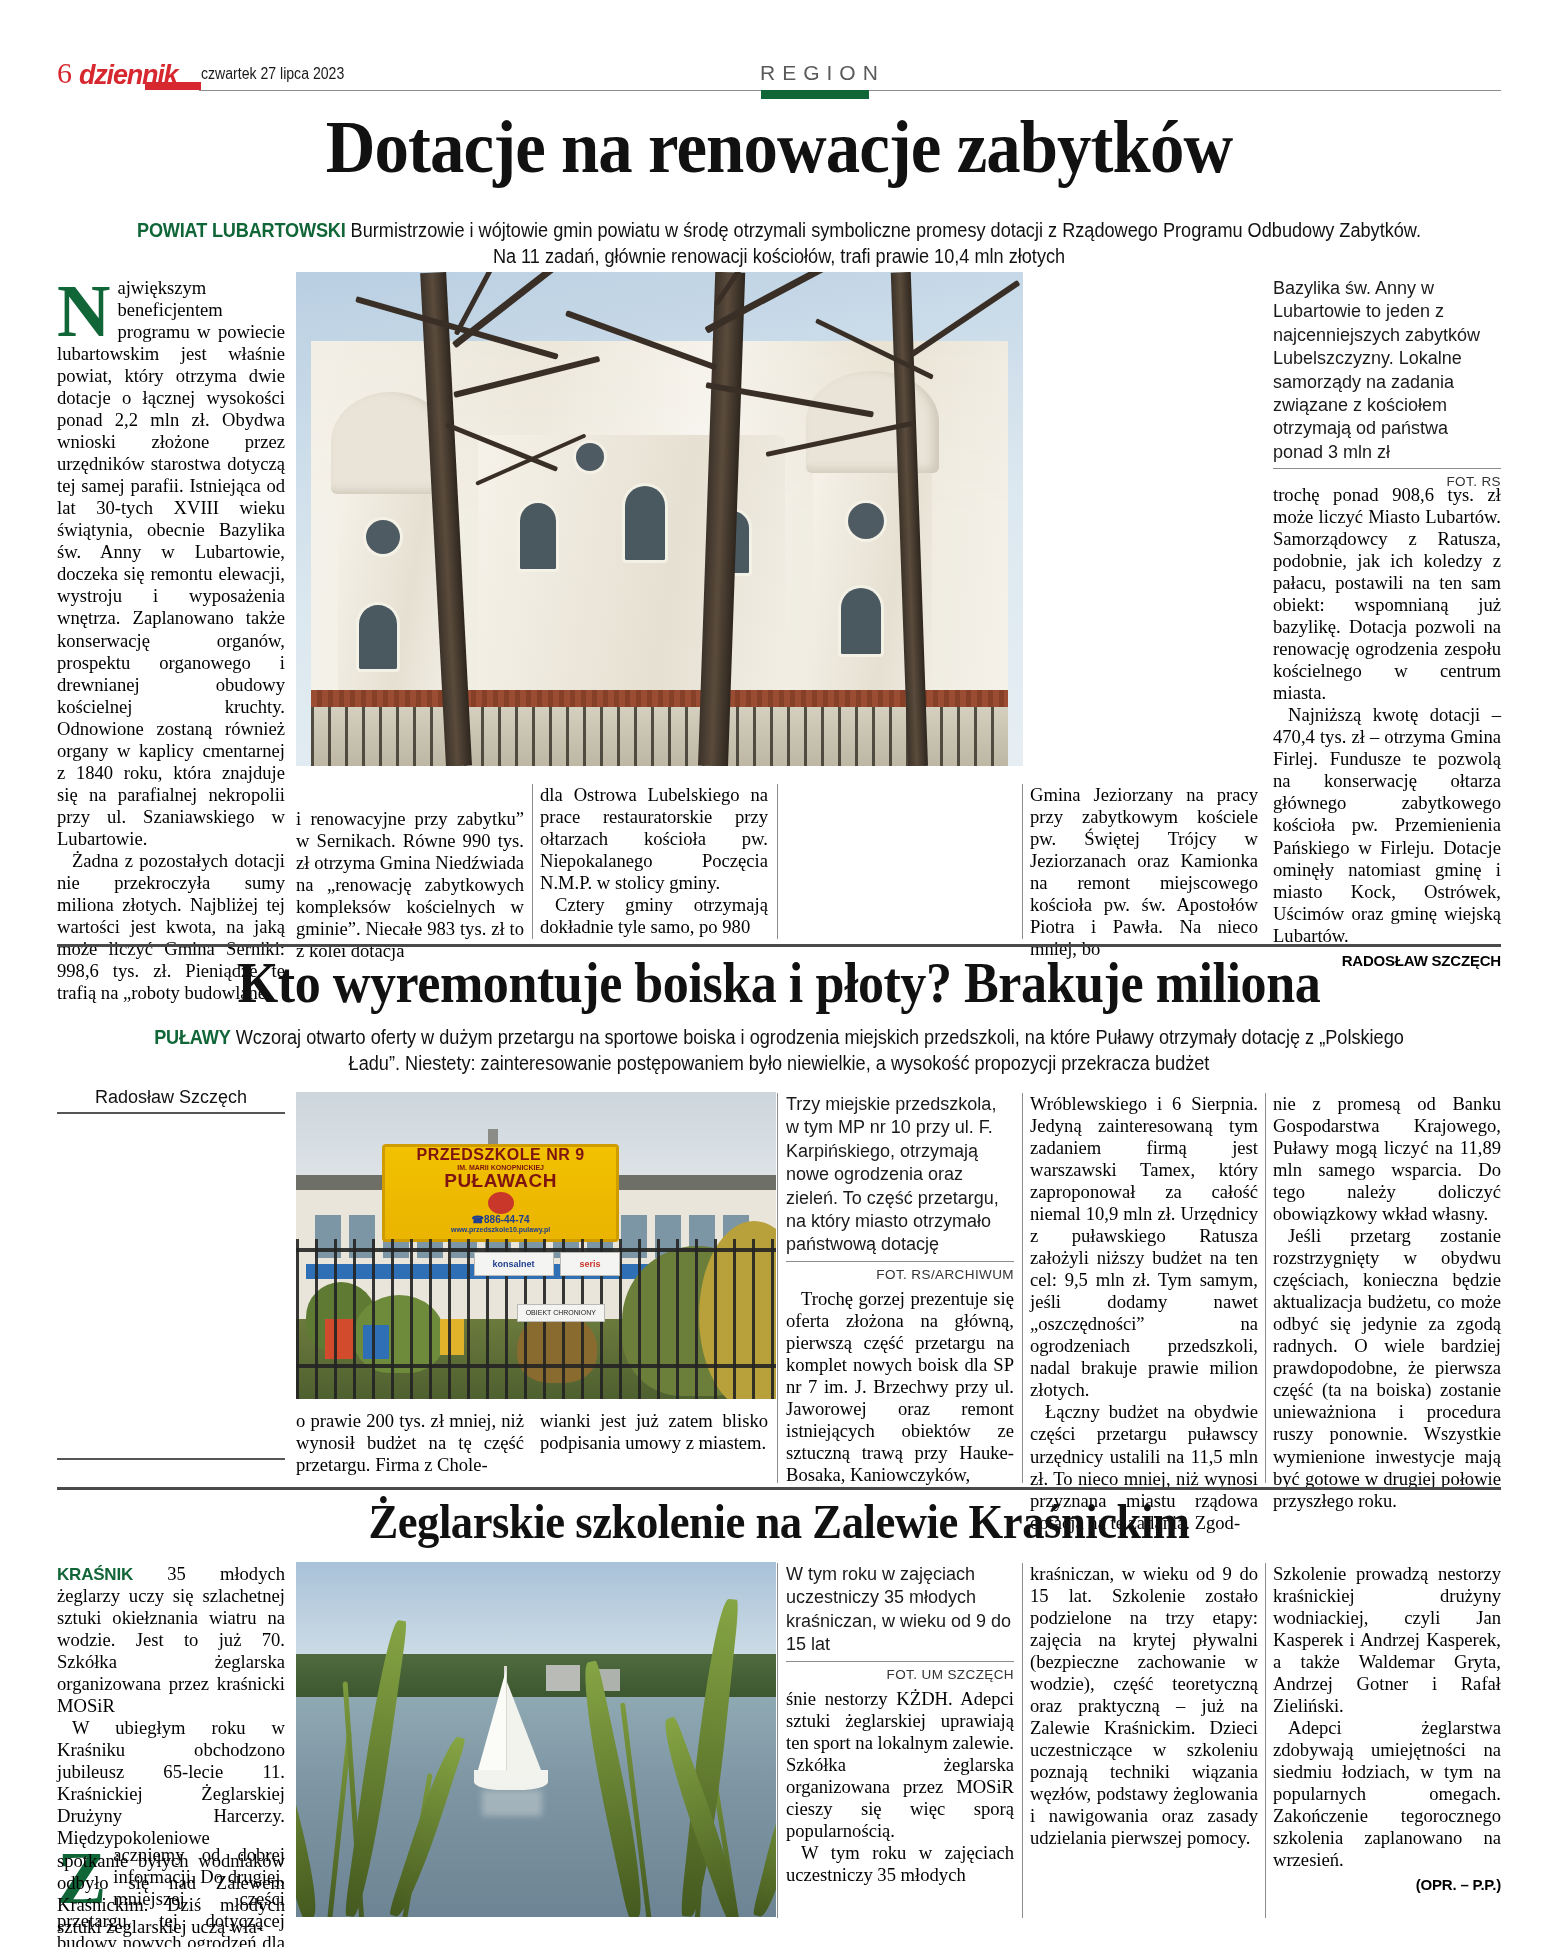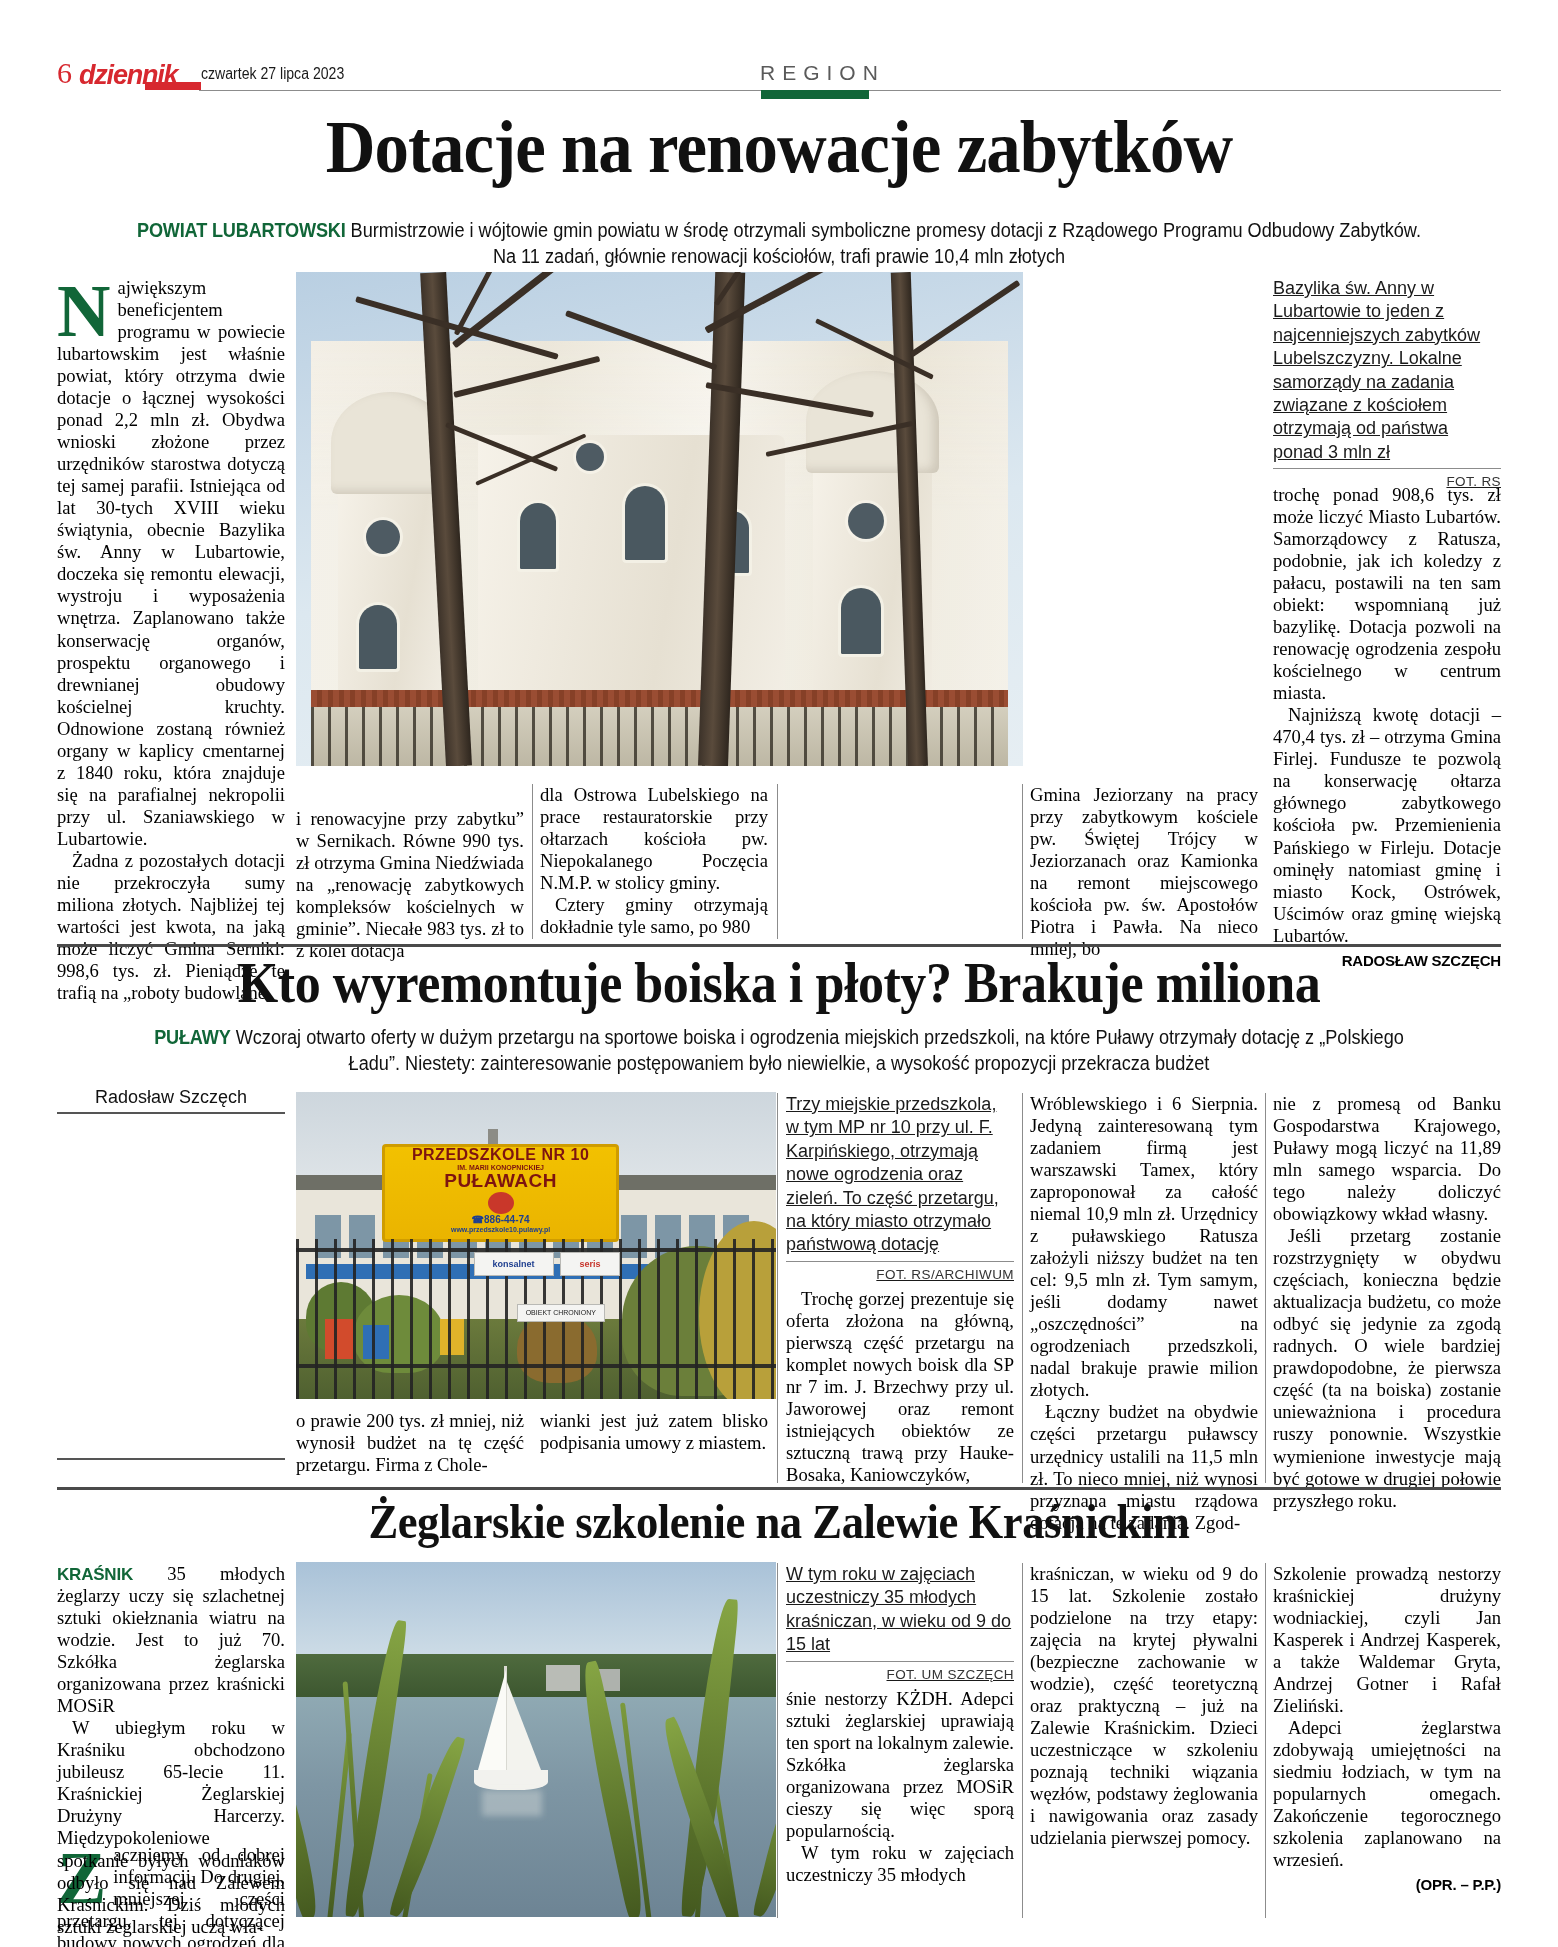--- a/index.html
+++ b/index.html
@@ -197,21 +197,20 @@
     margin-top: 2px;
   }
 
   
   .caption {
     position: absolute;
     font-family: "Liberation Sans", sans-serif;
     font-size: 18px;
     line-height: 1.3;
     color: #1a1a1a;
-    text-decoration: underline;
   }
   .credit {
     font-family: "Liberation Sans", sans-serif;
     font-size: 13.5px;
     letter-spacing: 0.4px;
     color: #333;
     text-align: right;
     display: block;
     margin-top: 4px;
     padding-top: 4px;
@@ -488,21 +487,21 @@
     <div class="ph2-sky"></div>
     <div class="ph2-bld" style="left:0; top:30%; width:100%; height:48%;"></div>
     <div class="ph2-roof" style="left:0; top:27%; width:100%; height:5%;"></div>
     <div class="ph2-blue" style="left:2%; top:56%; width:96%; height:5%;"></div>
 
     <div style="position:absolute;left:4%;top:40%;width:92%;height:14%;background:repeating-linear-gradient(90deg,#7d96a6 0 26px,#e9e5da 26px 34px);"></div>
 
     <div style="position:absolute;left:40%;top:12%;width:10px;height:18%;background:#8c8c86;"></div>
 
     <div class="ph2-sign" style="left:18%; top:17%; width:48%; height:30%;">
-      <div class="l1">PRZEDSZKOLE NR 10</div>
+      <div class="l1">PRZEDSZKOLE NR 9</div>
       <div class="l2">IM. MARII KONOPNICKIEJ</div>
       <div class="l3">PUŁAWACH</div>
       <div style="width:26px;height:22px;margin:1px auto;background:#c9372a;border-radius:50%;"></div>
       <div class="l4">☎886-44-74</div>
       <div class="l5">www.przedszkole10.pulawy.pl</div>
     </div>
     <div class="ph2-grass"></div>
     <div class="ph2-bush" style="left:2%;top:62%;width:70px;height:70px;background:#5e7a33;"></div>
     <div class="ph2-bush" style="left:12%;top:66%;width:90px;height:78px;background:#6e8b3b;"></div>
     <div class="ph2-bush" style="left:68%;top:50%;width:150px;height:150px;background:#6b7f3a;"></div>

